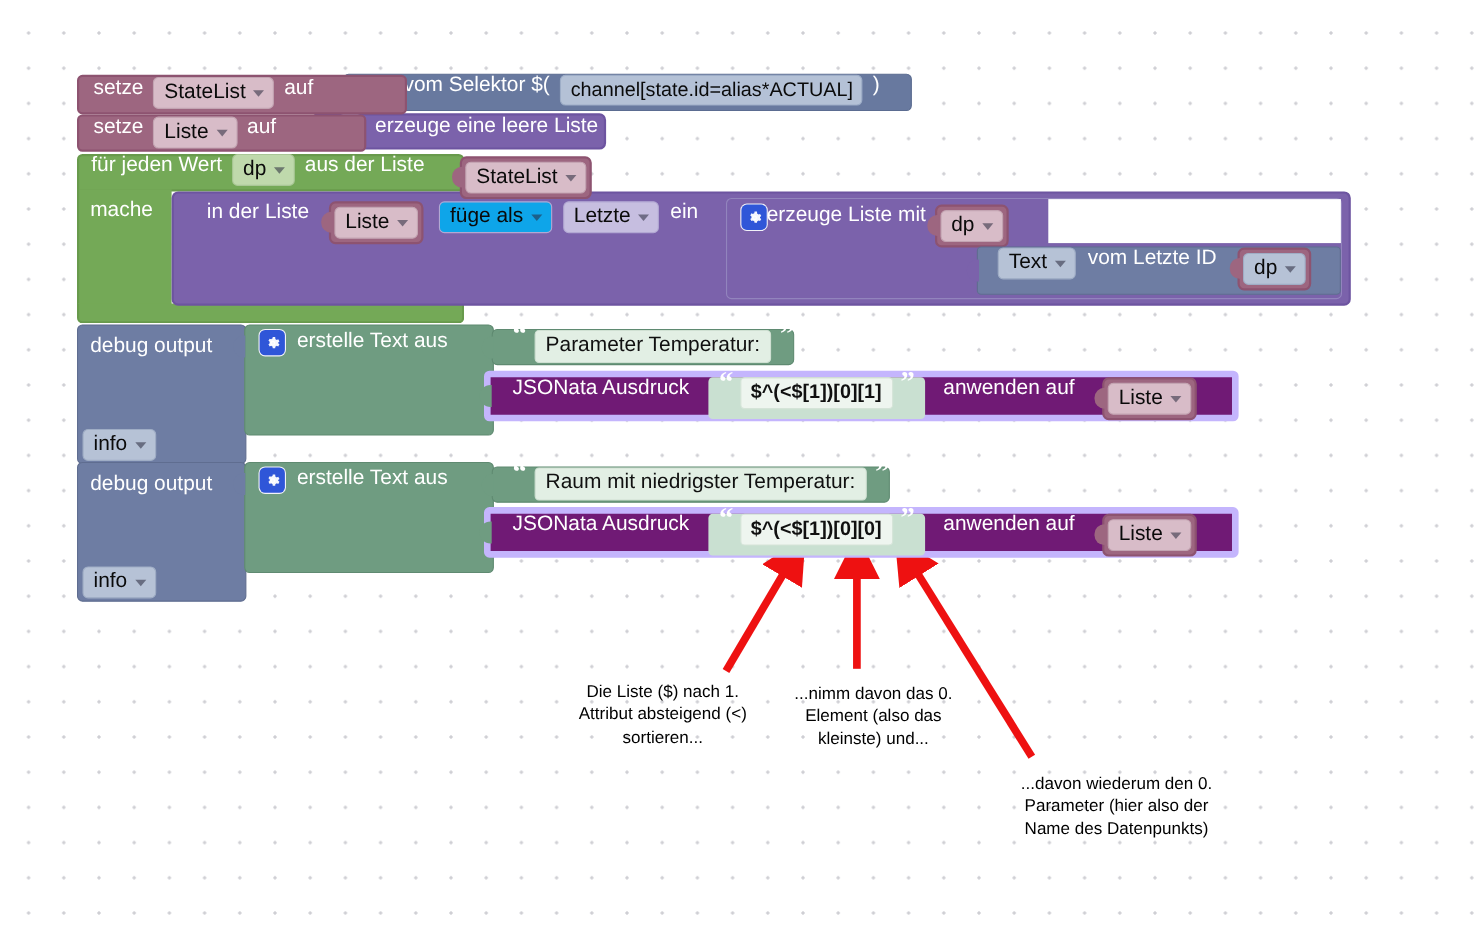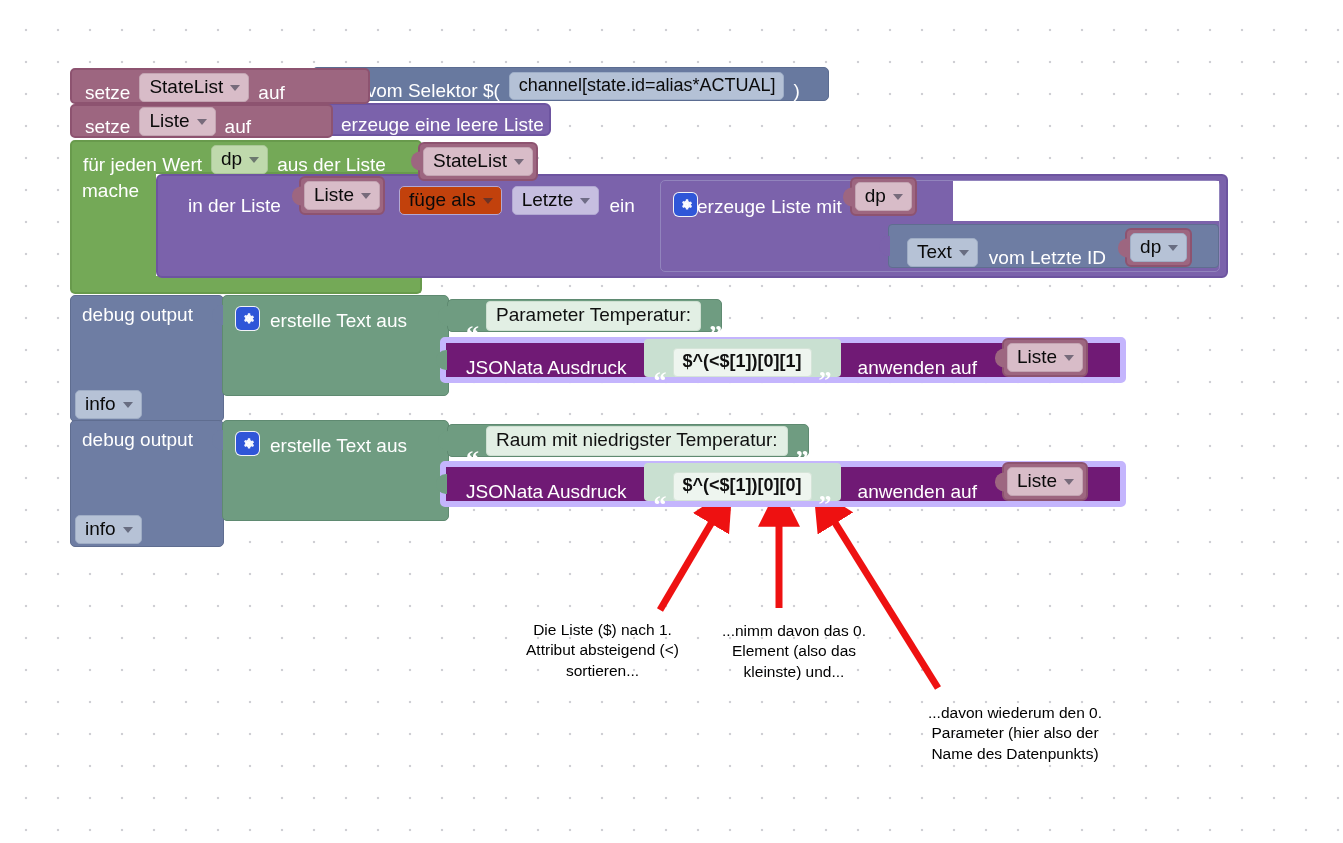--- a/index.html
+++ b/index.html
@@ -8,21 +8,21 @@
     background-color:#ffffff;
     background-image:radial-gradient(circle, #cfcfd4 1.3px, rgba(0,0,0,0) 1.6px);
     background-size:32px 32px;
     background-position:10px 14px;
     font-family:"Liberation Sans", sans-serif;
     -webkit-font-smoothing:antialiased;
   }
   .canvas{position:absolute;inset:0;}
 
   
-  .blk{position:absolute;box-sizing:border-box;display:flex;align-items:flex-end;}
+  .blk{position:absolute;box-sizing:border-box;display:flex;align-items:flex-start;}
   .lbl{color:#ffffff;font-size:19px;line-height:1;white-space:nowrap;}
 
   
   .field{
     display:inline-flex;align-items:center;gap:7px;
     border-radius:5px;padding:3px 8px 4px 9px;
     font-size:19px;color:#0a0a0a;white-space:nowrap;line-height:1.05;
   }
   .caret{width:0;height:0;border-left:5px solid transparent;border-right:5px solid transparent;
          border-top:6px solid rgba(40,40,60,.55);display:inline-block;position:relative;top:1px;}
@@ -149,21 +149,21 @@
   <div style="position:absolute;left:156px;top:174px;width:1072px;height:104px;background:#7b62ab;border:2px solid #6d54a0;border-radius:6px;box-sizing:border-box;z-index:5;"></div>
 
   <div class="blk" style="left:156px;top:183px;height:32px;padding-left:32px;gap:10px;z-index:8;background:transparent;">
     <span class="lbl">in der Liste</span>
     <span class="varblk" style="margin-left:8px;">
       <span class="field">
         <span>Liste</span>
         <i class="caret"></i>
       </span>
     </span>
-    <span class="field" style="background:#c2410c;border:1px solid #b2a8d3;margin-left:4px;">
+    <span class="field" style="background:#0ea5e9;border:1px solid #b2a8d3;margin-left:4px;">
       <span>füge als</span>
       <i class="caret"></i>
     </span>
     <span class="field" style="background:#c6bee0;border:1px solid #b2a8d3;">
       <span>Letzte</span>
       <i class="caret"></i>
     </span>
     <span class="lbl">ein</span>
   </div>
 

